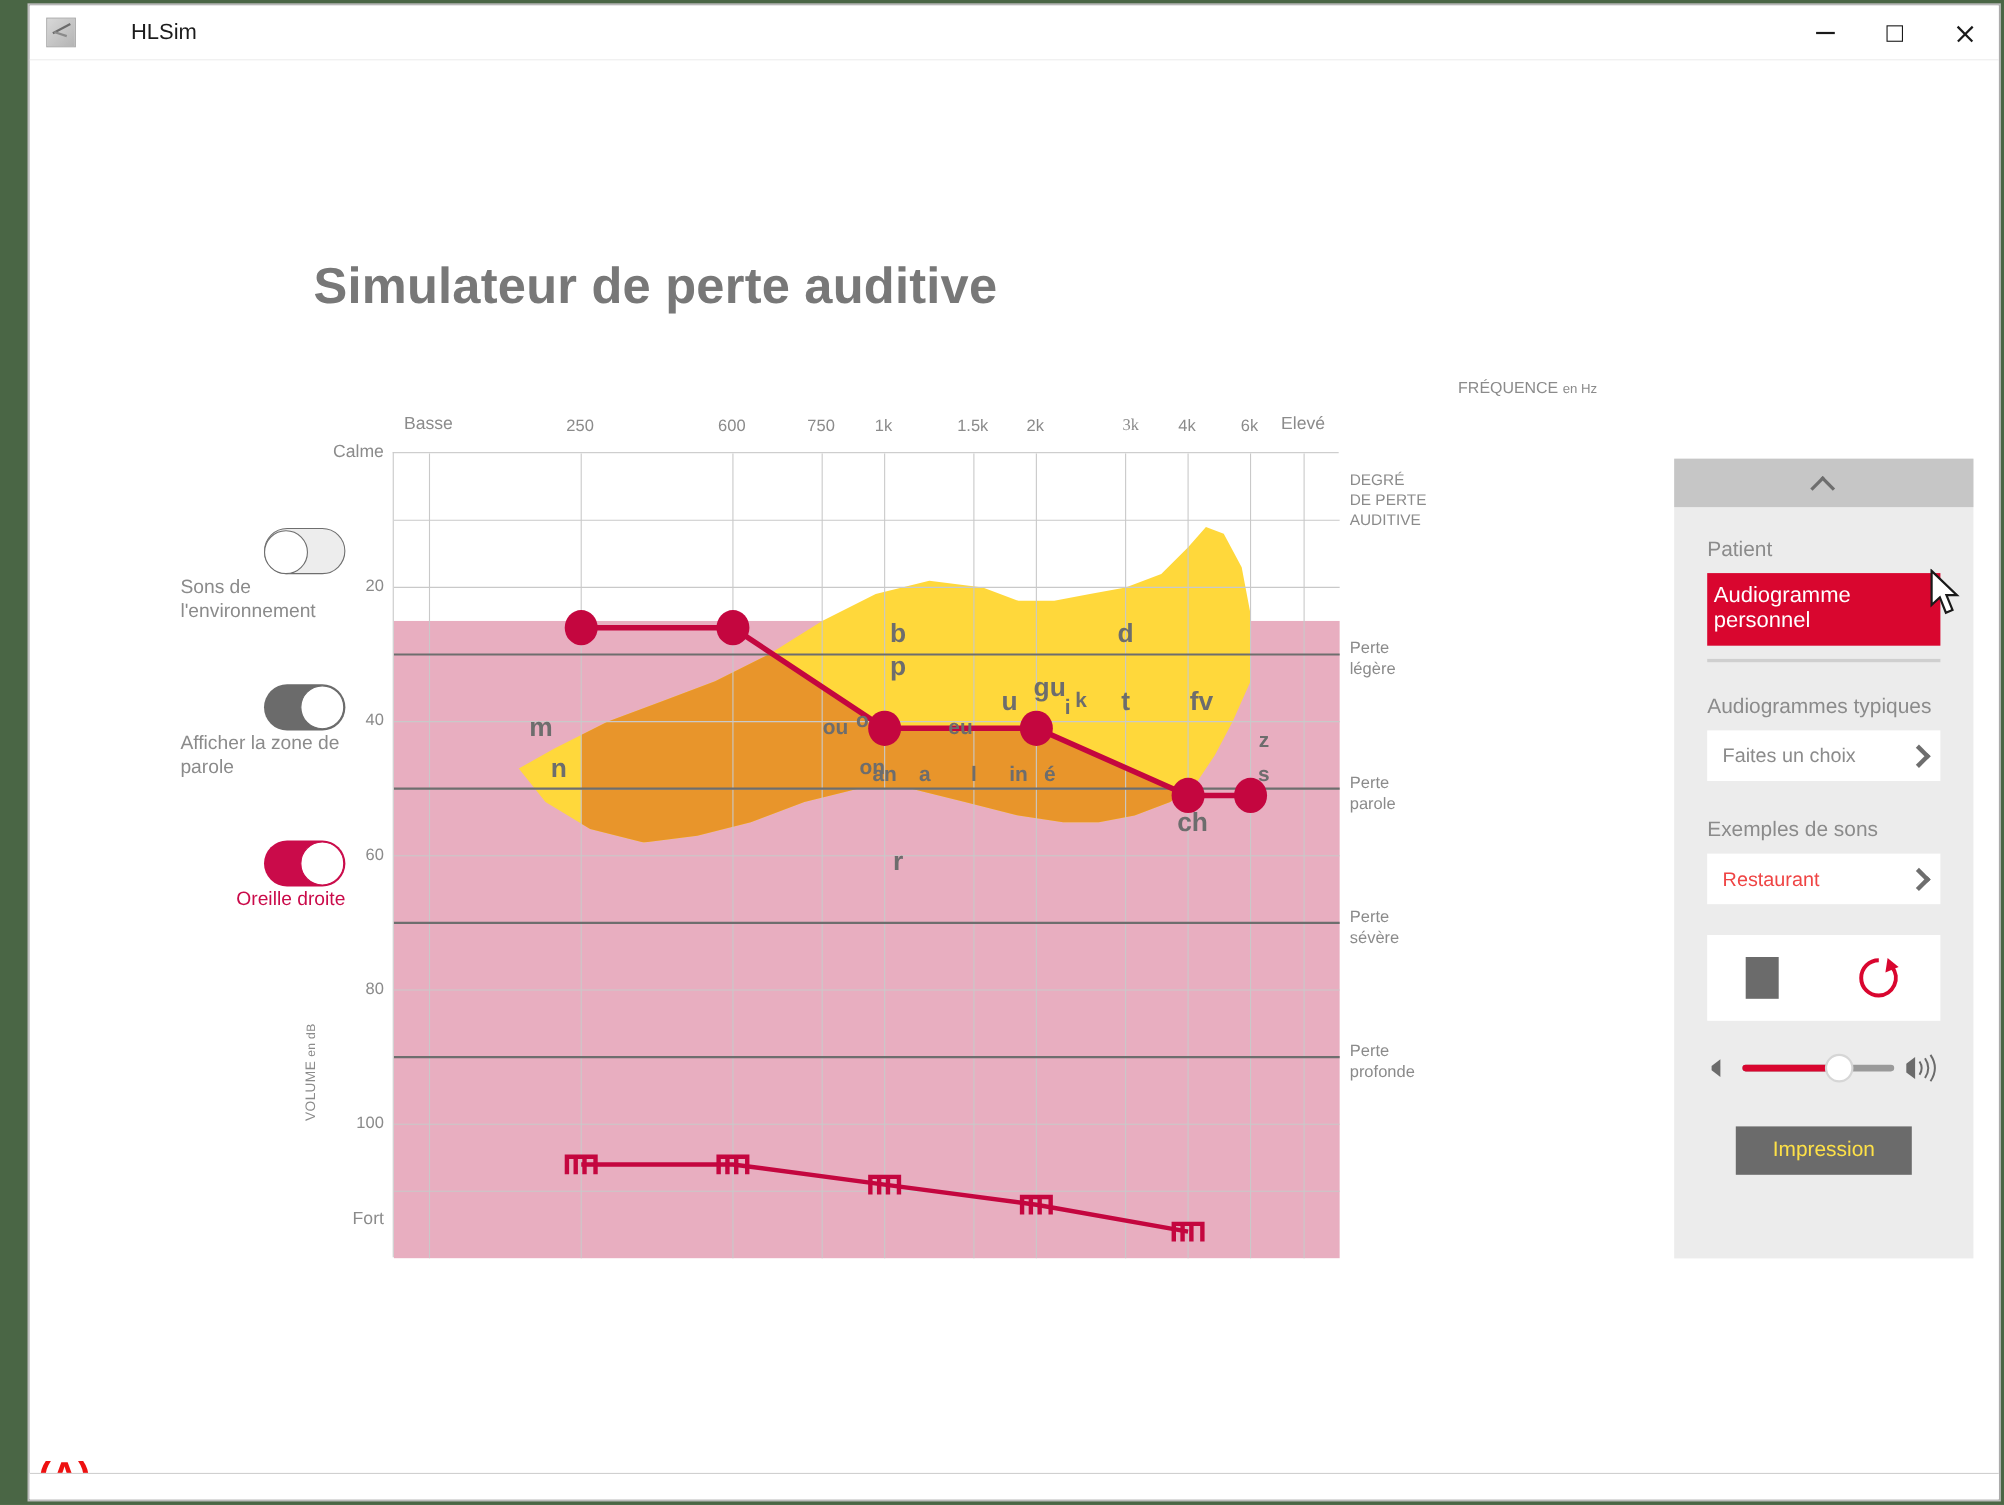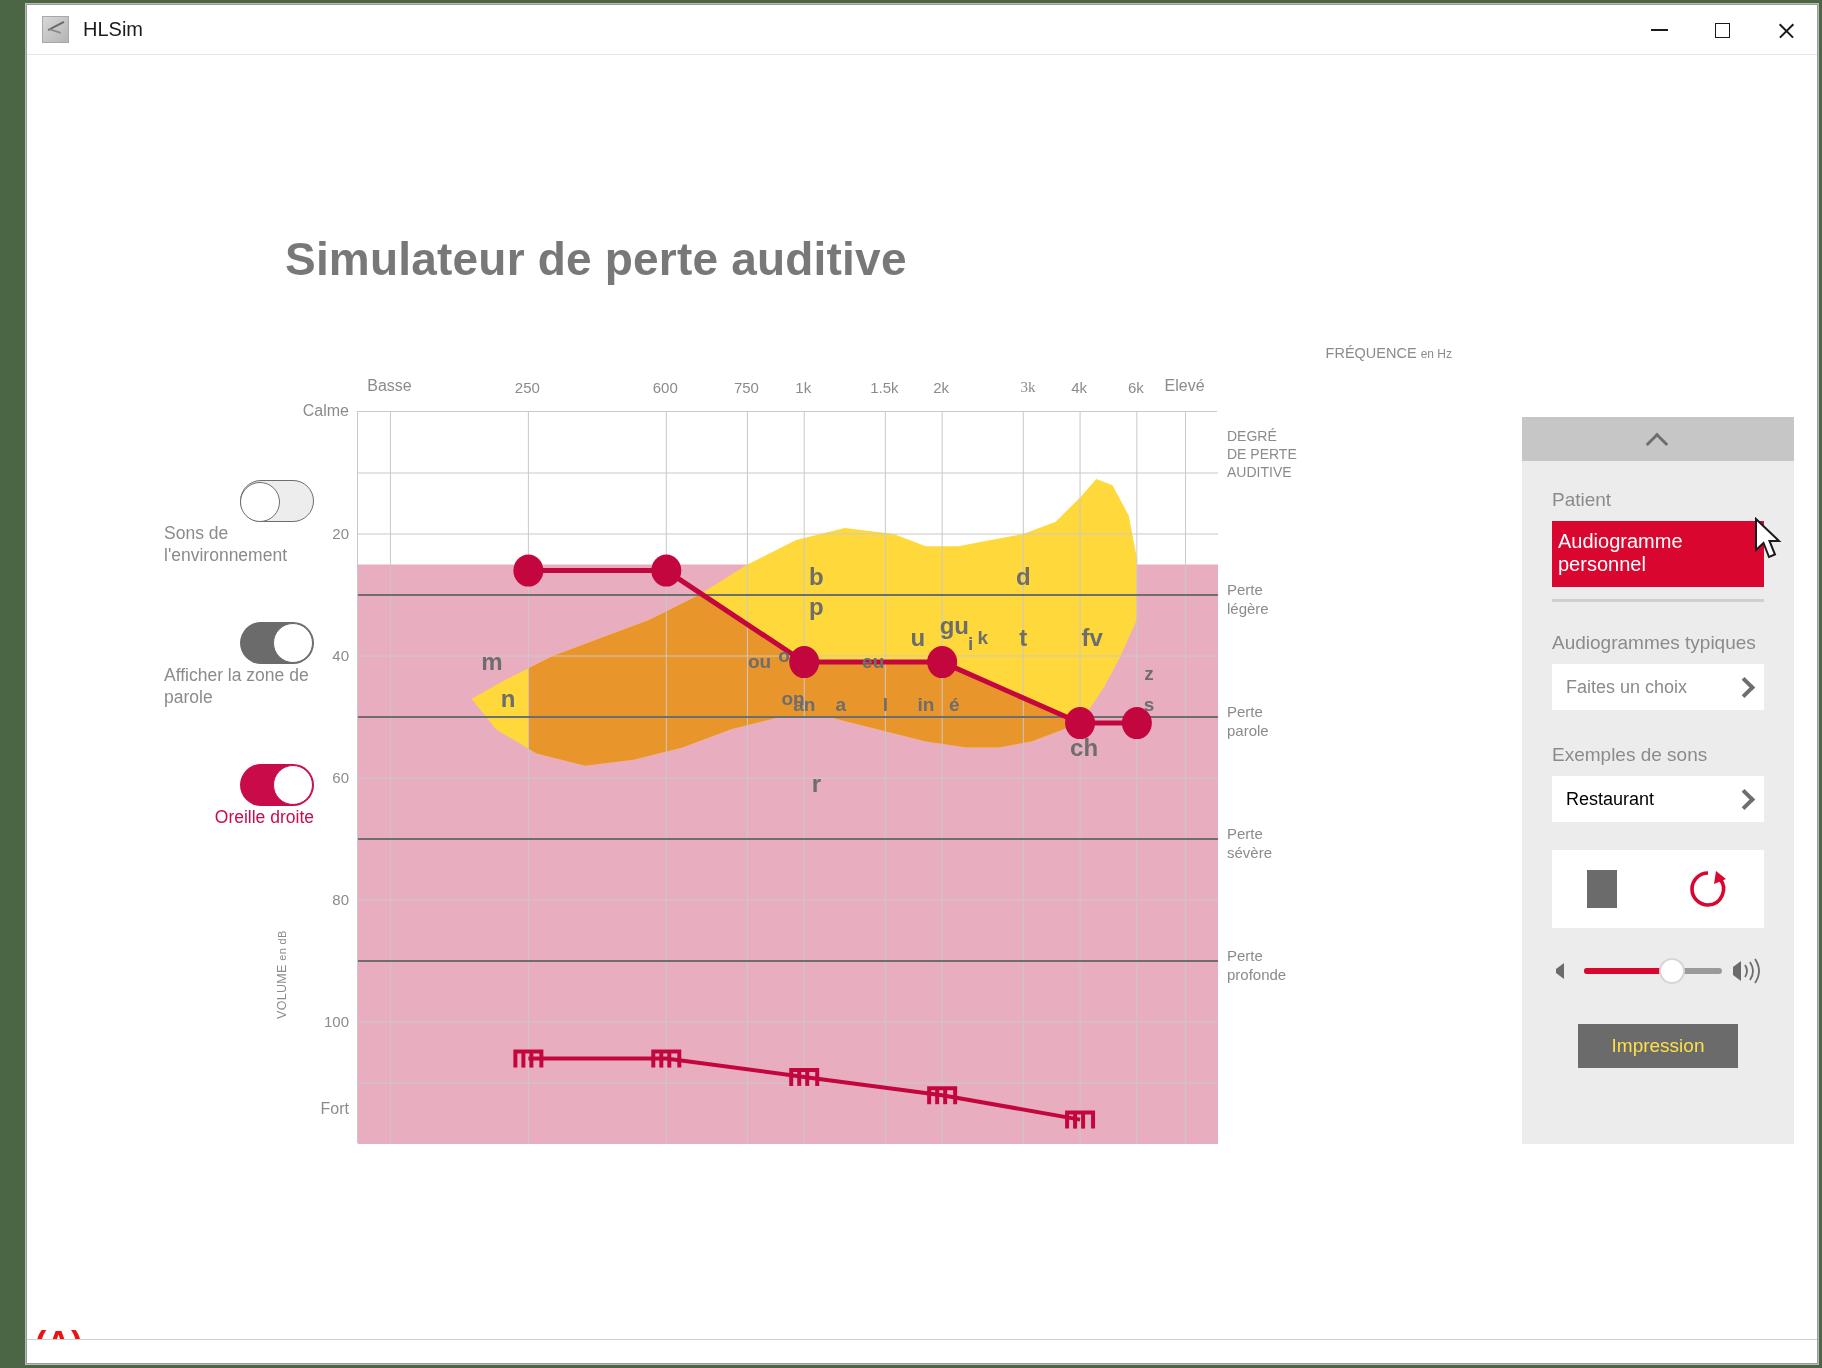--- a/index.html
+++ b/index.html
@@ -16,21 +16,21 @@
     background: #ffffff;
     border: 1px solid #9a9a9a;
     box-shadow: 0 0 0 1px #b9b9b9;
   }
   
   #title-bar {
     position: relative;
     height: 50px;
     background: #ffffff;
     border-bottom: 1px solid #e8e8e8;
-    display: flex; align-items: center;
+    display: flex; align-items: center; gap: 36px;
   }
   #app-icon {
     width: 27px; height: 27px;
     margin-left: 15px;
     background: linear-gradient(135deg,#d8d8d8,#b4b4b4);
     border: 1px solid #a8a8a8;
     position: relative; overflow: hidden;
   }
   #app-icon::before {
     content: "";
@@ -220,21 +220,21 @@
   .select-box {
     background: #ffffff;
     height: 46px;
     display: flex; align-items: center;
     padding: 0 12px 0 14px;
     justify-content: space-between;
     cursor: pointer;
     margin-bottom: 34px;
   }
   .select-box .val { font-size: 18px; color: #8b8b8b; }
-  .select-box .val.red { color: #000000; }
+  .select-box .val.red { color: #ef4444; }
   .chev-right {
     width: 18px; height: 18px; position: relative; flex: 0 0 auto;
   }
   .chev-right::before {
     content: ""; position: absolute; left: 3px; top: 2px;
     width: 11px; height: 11px;
     border-right: 4px solid #6e6e6e;
     border-top: 4px solid #6e6e6e;
     transform: rotate(45deg);
   }

